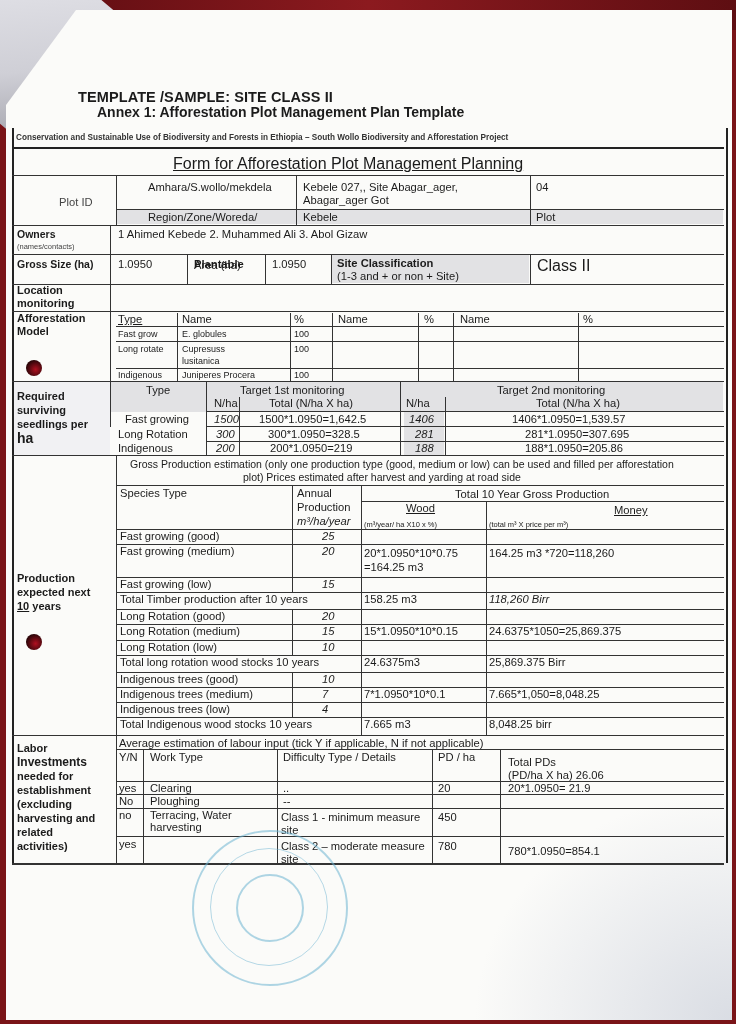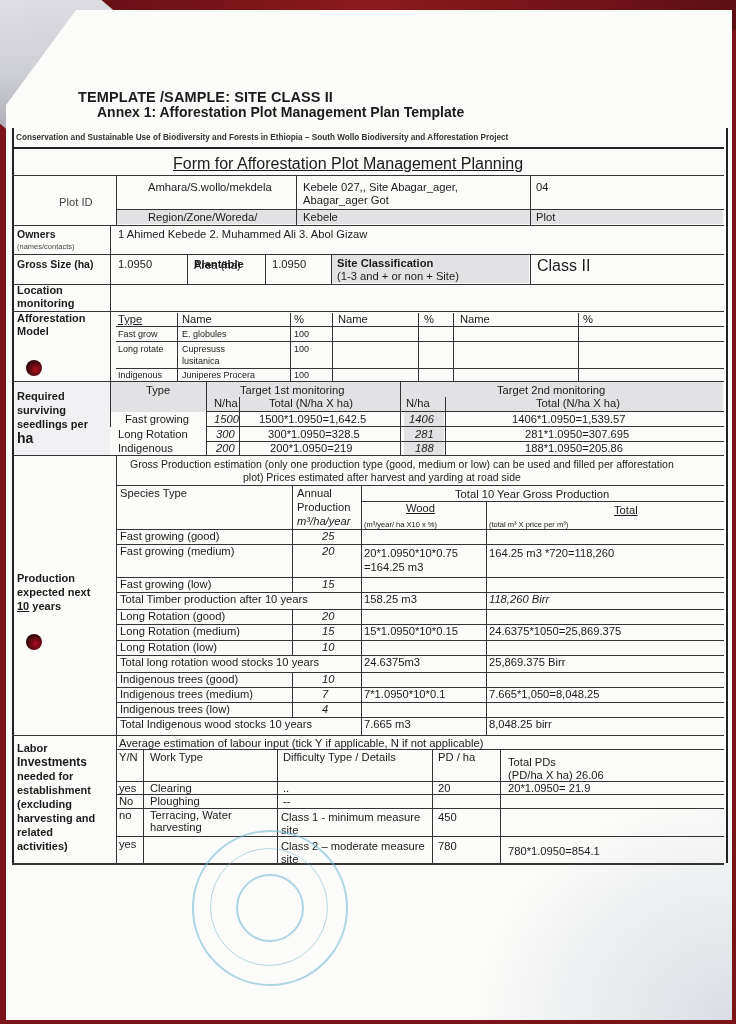--- a/index.html
+++ b/index.html
@@ -164,21 +164,21 @@
 <div class="t" style="left:243px;top:471px;font-size:10.5px;">plot) Prices estimated after harvest and yarding at road side</div>
 <div class="hline" style="left:116px;width:608px;top:485px;border-top-width:1px;"></div>
 <div class="t" style="left:120px;top:487px;">Species Type</div>
 <div class="t" style="left:297px;top:487px;">Annual</div>
 <div class="t" style="left:297px;top:501px;">Production</div>
 <div class="t i" style="left:297px;top:515px;">m³/ha/year</div>
 <div class="t" style="left:455px;top:488px;">Total 10 Year Gross Production</div>
 <div class="hline" style="left:361px;width:363px;top:501px;border-top-width:1px;"></div>
 <div class="t u" style="left:406px;top:502px;">Wood</div>
 <div class="t xs" style="left:364px;top:518px;">(m³/year/ ha X10 x %)</div>
-<div class="t u" style="left:614px;top:504px;">Total</div>
+<div class="t u" style="left:614px;top:504px;">Money</div>
 <div class="t xs" style="left:489px;top:518px;">(total m³ X price per m³)</div>
 
 <div class="t b" style="left:17px;top:572px;font-size:11px;">Production</div>
 <div class="t b" style="left:17px;top:586px;font-size:11px;">expected next</div>
 <div class="t b" style="left:17px;top:600px;font-size:11px;"><span class="u">10</span><span> years</span></div>
 <div class="dot" style="left:26px;top:634px;"></div>
 
 <div id="prod-rows">
     <div class="hline" style="left: 116px; width: 608px; top: 529px; border-top-width: 1px;"></div>
     <div class="t " style="left: 120px; top: 530px;">Fast growing (good)</div>

